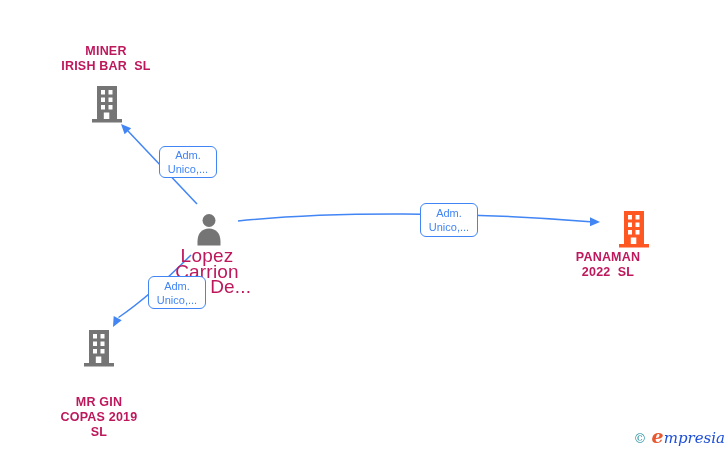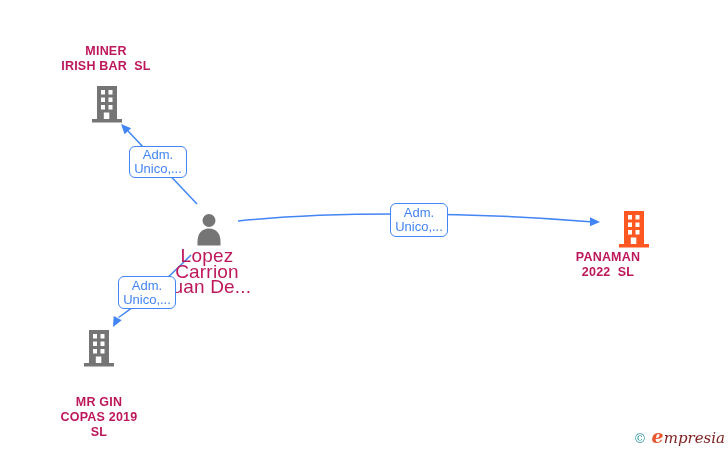--- a/index.html
+++ b/index.html
@@ -11,32 +11,32 @@
   .node{position:absolute;z-index:2;cursor:pointer;}
   .node-icon{position:absolute;display:block;}
   .node-label{
     position:absolute;text-align:center;color:#be185d;white-space:pre-wrap;z-index:2;
   }
   .company-label{font-size:12.5px;font-weight:bold;line-height:15px;letter-spacing:.2px;}
   .person-label{font-size:19px;font-weight:400;line-height:15.5px;letter-spacing:.2px;}
   .edge-label{
     position:absolute;z-index:3;display:flex;align-items:center;justify-content:center;
     background:#ffffff;border:1.5px solid #4285F4;border-radius:6px;
-    color:#4285F4;font-size:13px;line-height:14px;text-align:center;
-    white-space:pre-wrap;cursor:pointer;box-sizing:border-box;
+    color:#4285F4;font-size:11px;line-height:14px;text-align:center;
+    white-space:pre-wrap;cursor:pointer;box-sizing:border-box;margin-left:30px;
   }
   .icon-gray{fill:#757575;}
   .icon-orange{fill:#FF5722;}
   #watermark{
     position:absolute;right:3px;bottom:3px;z-index:4;display:flex;align-items:baseline;
     font-family:"DejaVu Serif","Liberation Serif",serif;font-style:italic;cursor:pointer;
   }
   .wm-copy{font-size:13px;color:#2D96A5;margin-right:5px;font-style:normal;}
   .wm-e{font-size:19px;color:#E8572E;font-weight:bold;}
-  .wm-rest{font-size:15px;color:#7f1d1d;}
+  .wm-rest{font-size:15px;color:#1d4ed8;}
 </style>
 </head>
 <body>
 
 <div id="canvas">
 
   <svg id="edges" viewBox="0 0 728 450" xmlns="http://www.w3.org/2000/svg">
 
     <g>
       <line x1="197" y1="204" x2="128" y2="131" stroke="#4285F4" stroke-width="1.5"></line>

